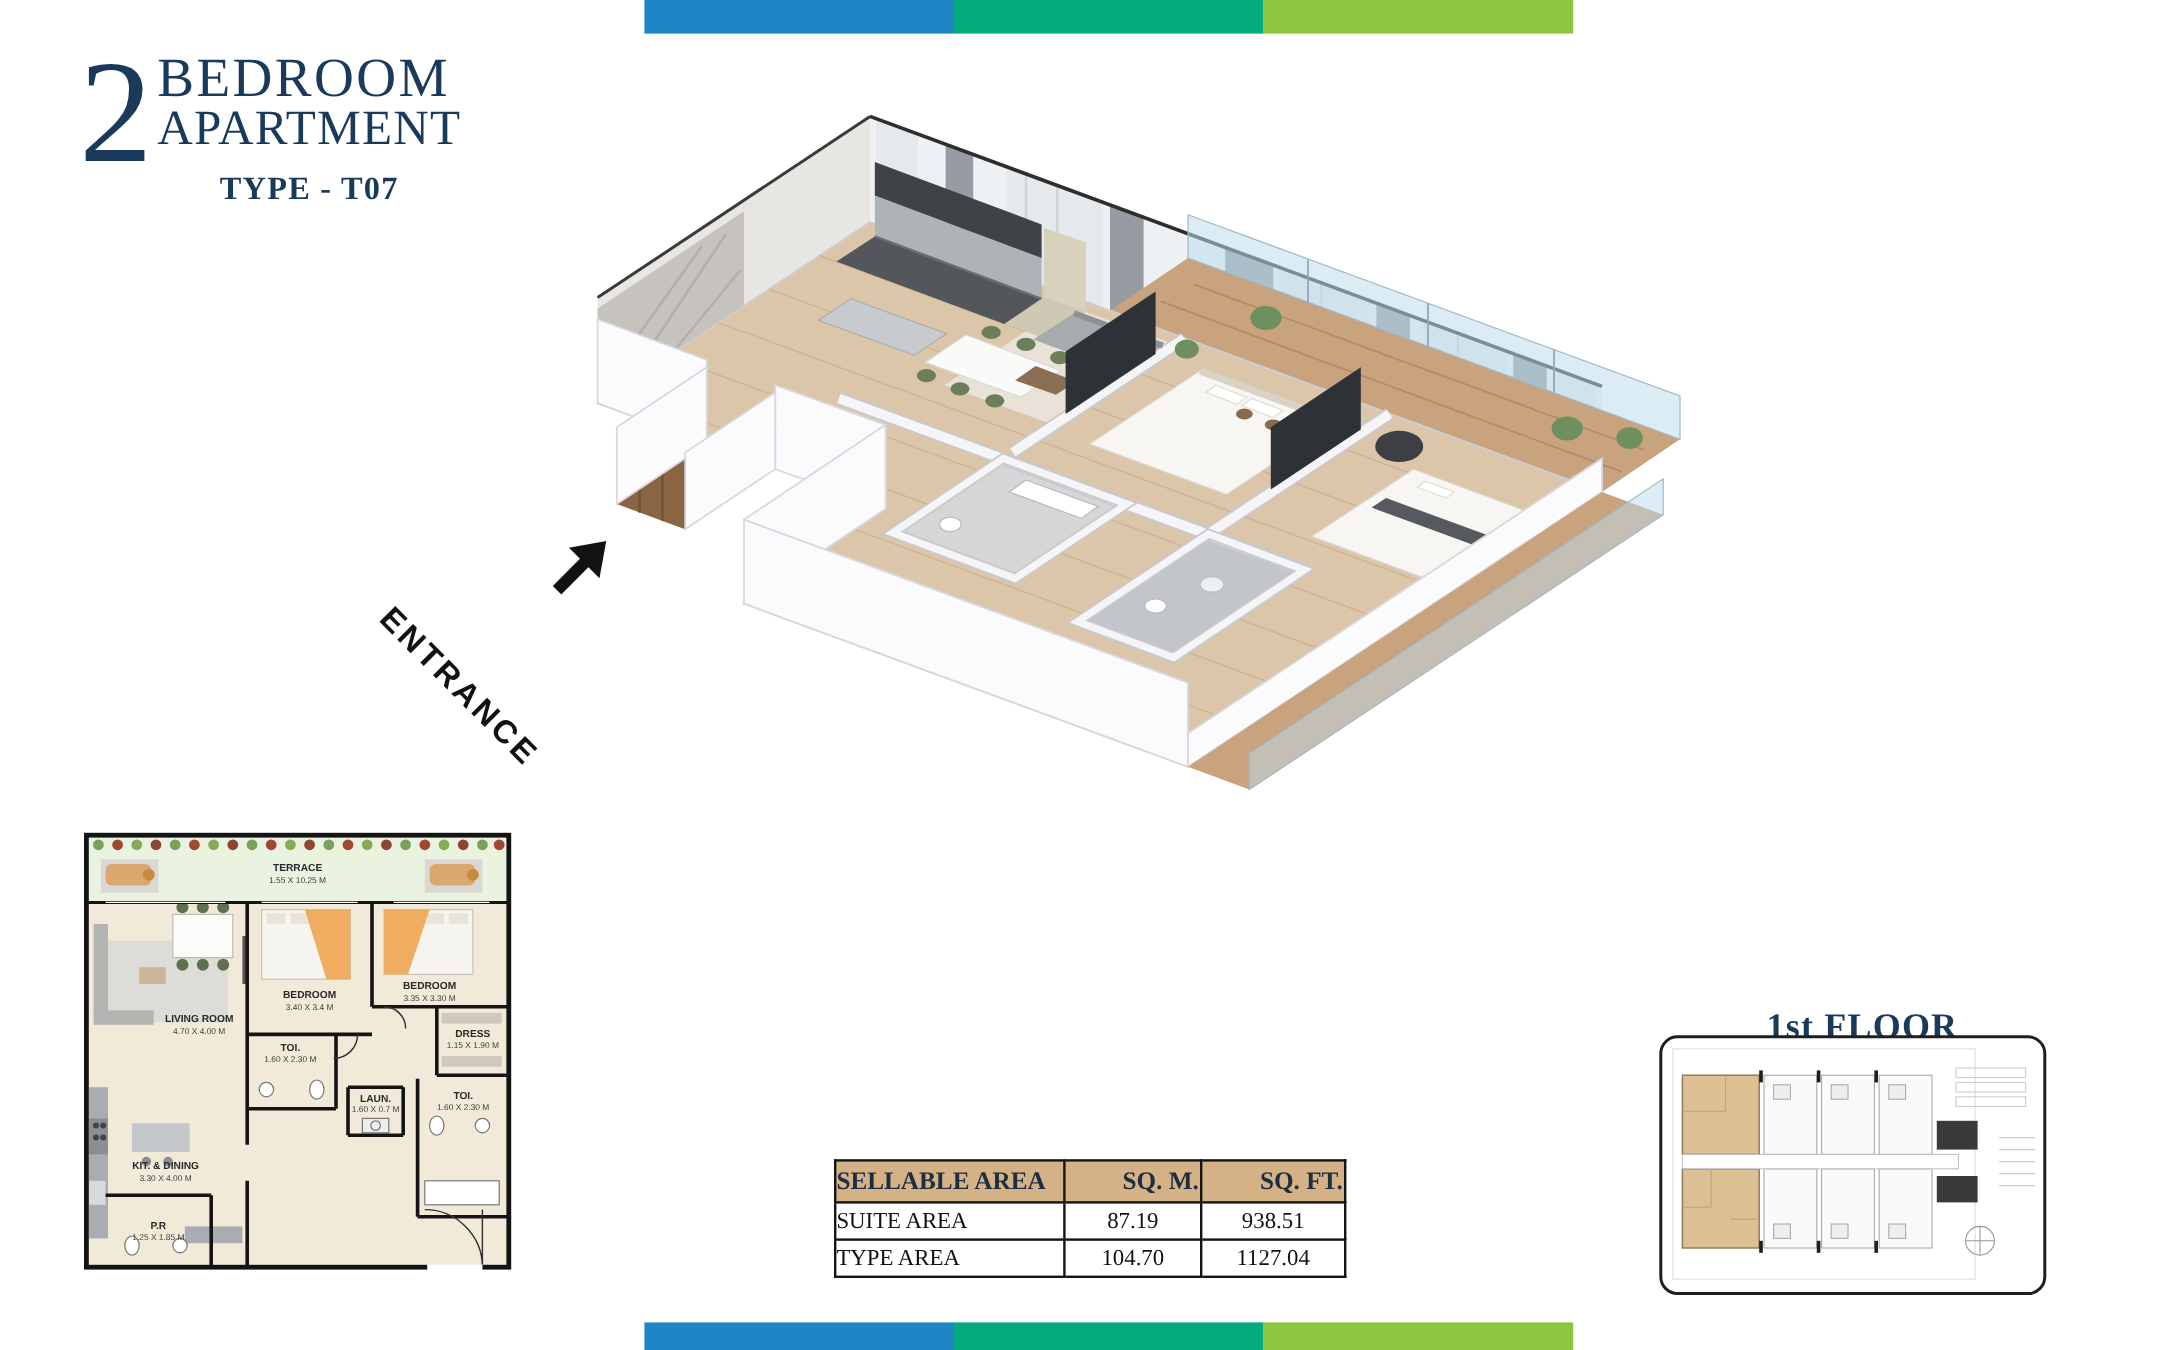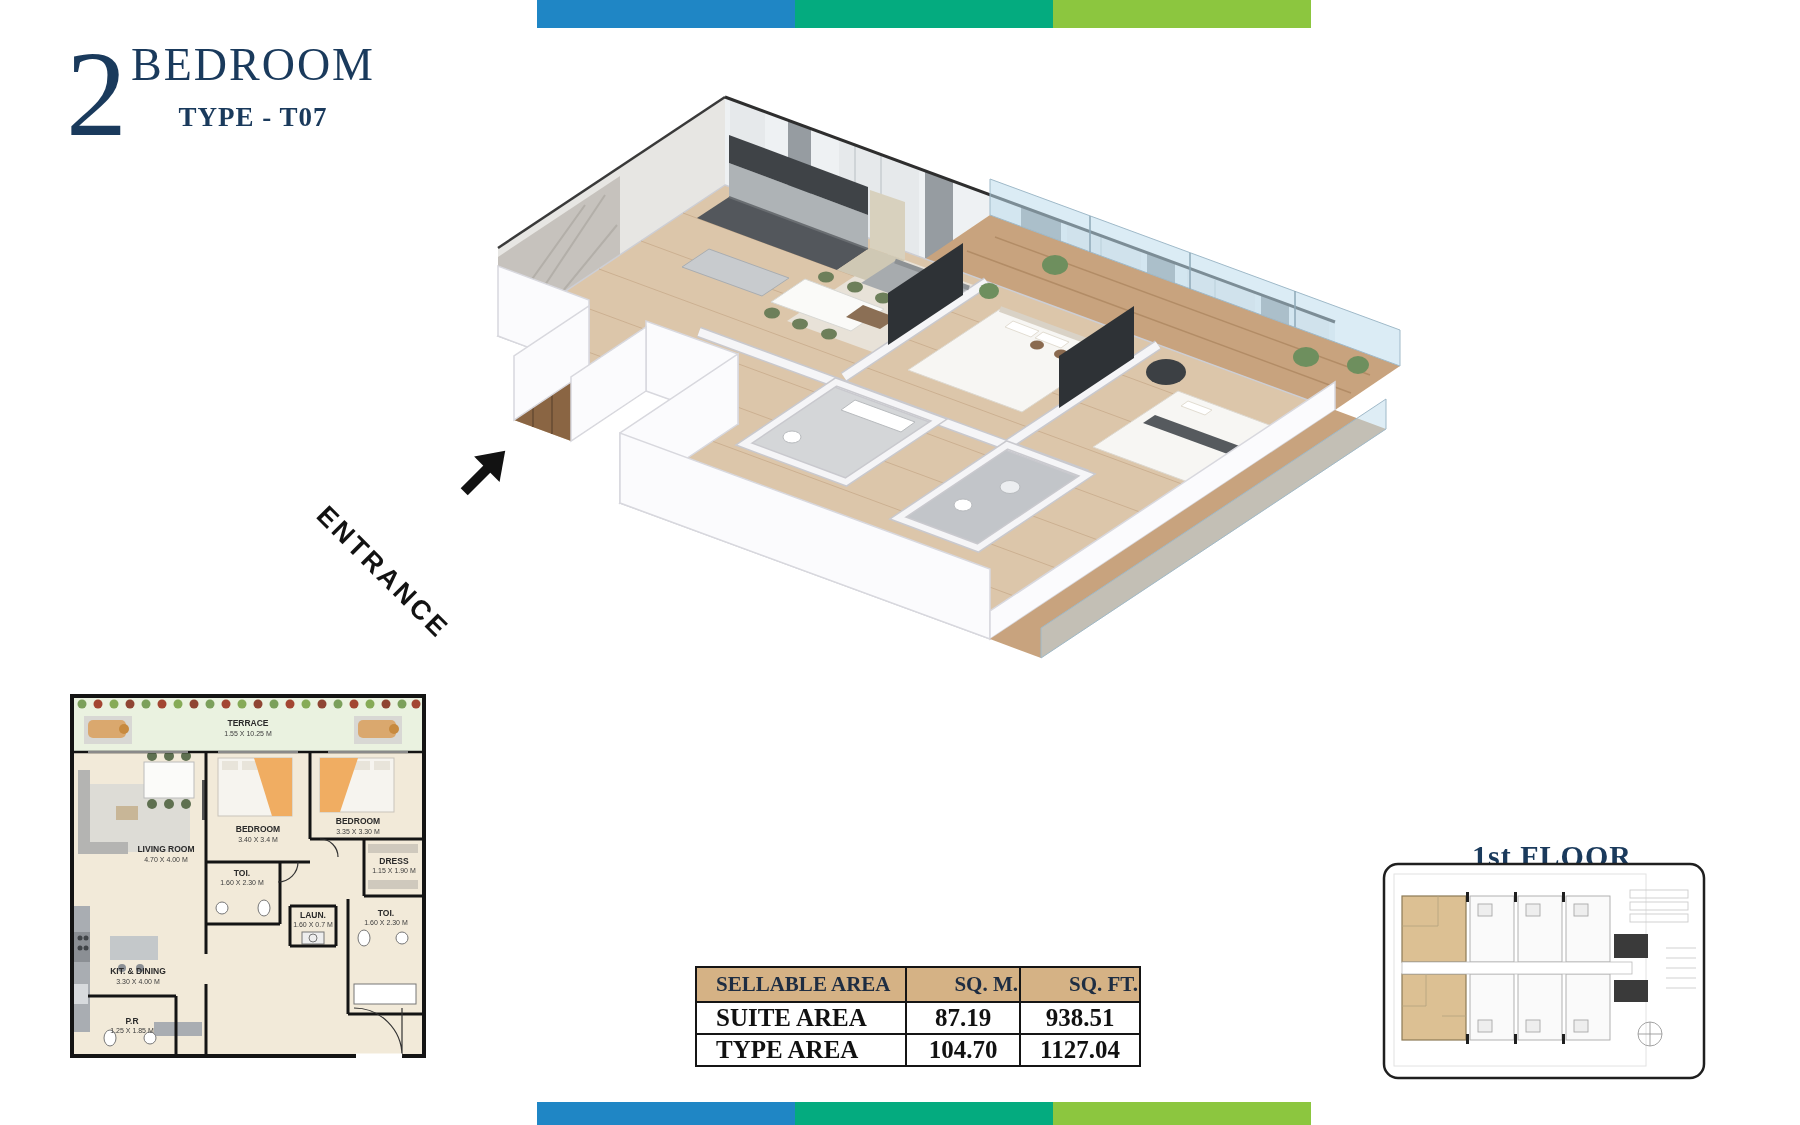--- a/index.html
+++ b/index.html
@@ -23,22 +23,22 @@
   
   #entrance-label{position:absolute;left:332px;top:500px;font-size:27px;font-weight:bold;color:#121212;
     letter-spacing:3px;transform:rotate(45deg);transform-origin:left top;}
   #entrance-arrow{position:absolute;left:452px;top:440px;}
 
   
   #area-table{position:absolute;left:695px;top:966px;border-collapse:collapse;
     font-family:"Liberation Serif",serif;}
   #area-table th,#area-table td{border:2px solid #151515;}
   #area-table th{background:#d5b285;color:#1e2d42;font-size:21px;font-weight:bold;height:31px;text-align:right;}
-  #area-table td{font-size:25px;font-weight:bold;color:#111;height:27px;text-align:center;}
-  #area-table .c1{width:188px;text-align:left;padding-left:19px;}
+  #area-table td{font-size:19px;font-weight:normal;color:#111;height:27px;text-align:center;}
+  #area-table .c1{width:188px;text-align:left;padding-left:0;}
   #area-table .c2{width:110px;} #area-table .c3{width:116px;}
 
   
   #keyplan-title{position:absolute;left:1380px;top:839px;width:344px;text-align:center;
     color:#1a3a5c;font-family:"Liberation Serif",serif;font-size:30px;font-weight:bold;letter-spacing:1px;}
   svg text{font-family:"Liberation Sans",sans-serif;}
   .pname{font-size:8.5px;font-weight:bold;fill:#2a2a2a;}
   .pdims{font-size:7px;fill:#3c3c3c;}
 </style>
 </head>
@@ -53,20 +53,21 @@
   <div class="seg-blue"></div>
   <div class="seg-teal"></div>
   <div class="seg-green"></div>
 </div>
 
 <div id="title">
   <div class="row">
     <div class="big-num">2</div>
     <div class="lines">
       <div class="l1">BEDROOM</div>
+      <div class="l2">APARTMENT</div>
       <div class="type">TYPE - T07</div>
     </div>
   </div>
 </div>
 
 <svg style="position:absolute;left:295px;top:85px;" width="1135" height="592" viewBox="0 0 1135 592">
 
   <g>
     <polygon points="430,100 203,251 203,163 430,12" fill="#e7e6e3"></polygon>
     <polygon points="325,170 203,251 203,172 325,91" fill="#c6c2bd"></polygon>

